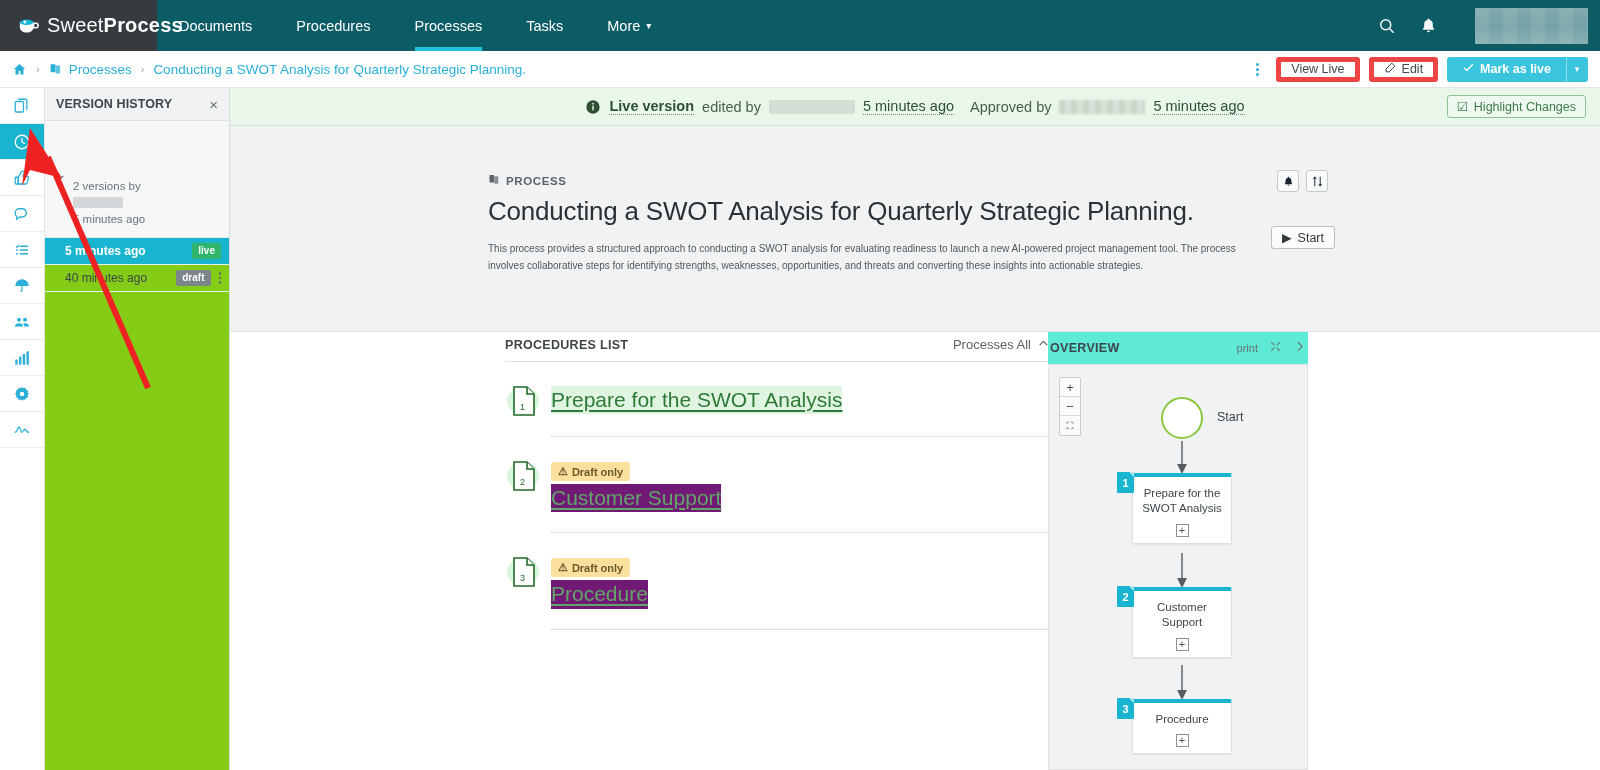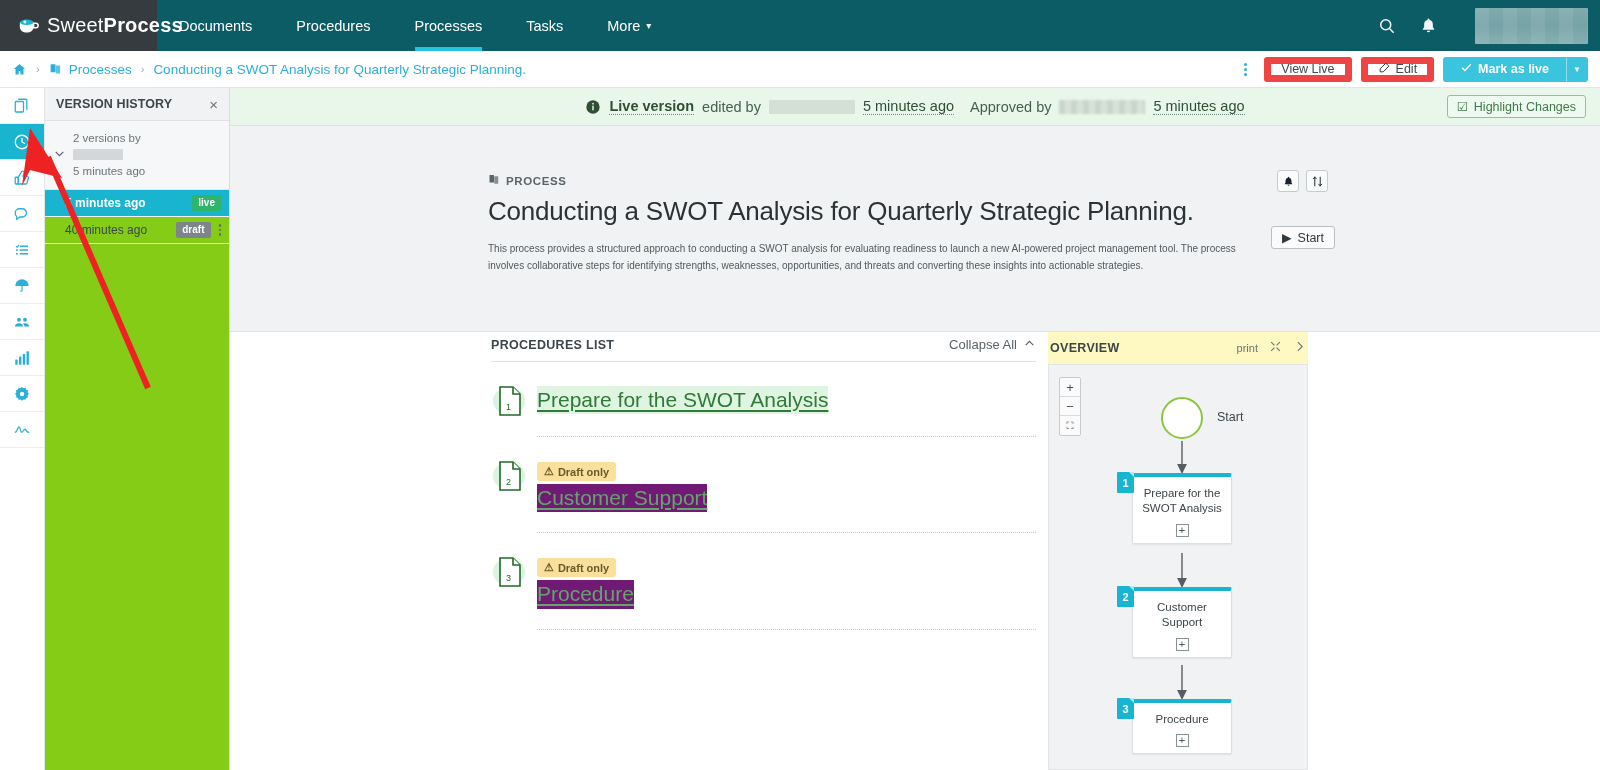--- a/index.html
+++ b/index.html
@@ -54,21 +54,21 @@
     background: #ffffff; border-bottom: 1px solid #e2e4e6;
     display: flex; align-items: center; padding-left: 12px;
   }
   .crumb { display: flex; align-items: center; gap: 7px; color: #2ab0d8; font-size: 13.5px; cursor: pointer; }
   .crumb-sep { color: #9aa3a8; font-size: 11px; margin: 0 9px; }
   .crumb-current { color: #2ab0d8; font-size: 13.5px; cursor: pointer; }
   .crumb-actions { margin-left: auto; display: flex; align-items: center; gap: 9px; padding-right: 12px; }
   .kebab { display: flex; flex-direction: column; gap: 2px; padding: 0 8px; cursor: pointer; }
   .kebab i { width: 3px; height: 3px; border-radius: 50%; background: #2ab0d8; display: block; }
   .btn {
-    height: 25px; border: 7px solid #ef4444; background: #fdfdfd; border-radius: 3px;
+    height: 25px; border: 5px solid #ef4444; background: #fdfdfd; border-radius: 3px;
     display: flex; align-items: center; gap: 5px; padding: 0 10px;
     font-size: 12.5px; color: #414a4f; cursor: pointer; white-space: nowrap;
   }
   .btn-primary {
     background: #3bc4dd; border-color: #3bc4dd; color: #ffffff; font-weight: bold;
     border-radius: 3px 0 0 3px;
   }
   .btn-split {
     background: #3bc4dd; border: 1px solid #3bc4dd; border-left: 1px solid rgba(255,255,255,.45);
     border-radius: 0 3px 3px 0; color: #fff; height: 25px; width: 22px;
@@ -96,21 +96,21 @@
     height: 33px; background: #f0f2f3; border-bottom: 1px solid #dfe2e4;
     display: flex; align-items: center; padding: 0 11px;
   }
   .vh-title { font-size: 12.5px; font-weight: bold; color: #3d464b; letter-spacing: .1px; }
   .vh-close { margin-left: auto; font-size: 15px; color: #6b7478; cursor: pointer; line-height: 1; }
   .vh-group {
     background: #f6f7f8; border-bottom: 1px solid #e4e7e9;
     display: flex; align-items: center; padding: 9px 10px 9px 8px; gap: 7px;
   }
   .vh-chev { color: #59636a; font-size: 13px; flex: none; cursor: pointer; }
-  .vh-group-text { font-size: 11.5px; color: #6b7478; line-height: 1.45; }
+  .vh-group-text { font-size: 11.5px; color: #6b7478; line-height: 1.45; margin-top: 48px; }
   .vh-redact {
     display: inline-block; width: 50px; height: 11px; background: #d3d7da;
     border-radius: 1px; vertical-align: -1px;
   }
   .vh-row {
     height: 27px; display: flex; align-items: center; padding: 0 8px 0 20px;
     font-size: 12px; color: #3d464b; cursor: pointer; border-bottom: 1px solid #eef0f1;
   }
   .vh-row.selected { background: #18b4d0; color: #ffffff; font-weight: bold; }
   .badge-live {
@@ -170,21 +170,21 @@
     border-radius: 3px; display: flex; align-items: center; justify-content: center; cursor: pointer;
   }
   .start-btn {
     position: absolute; right: 265px; top: 100px; height: 23px;
     border: 1px solid #b9bfc2; background: #fbfbfb; border-radius: 3px;
     display: flex; align-items: center; gap: 6px; padding: 0 10px;
     font-size: 12.5px; color: #31383c; cursor: pointer;
   }
 
   
-  .proclist { position: absolute; top: 332px; left: 491px; width: 545px; }
+  .proclist { position: absolute; top: 332px; left: 505px; width: 545px; }
   .pl-head {
     display: flex; align-items: center; height: 30px;
     border-bottom: 1px solid #dfe1e3; padding-bottom: 4px;
   }
   .pl-title { font-size: 12.5px; font-weight: bold; color: #3d464b; letter-spacing: .3px; }
   .pl-collapse {
     margin-left: auto; font-size: 13px; color: #59636a; display: flex; align-items: center; gap: 6px;
     cursor: pointer;
   }
   .pl-item { display: flex; gap: 14px; padding: 24px 0 0 6px; }
@@ -204,21 +204,21 @@
     display: inline-block; font-size: 21px; color: #2f7a36;
     text-decoration: underline; text-underline-offset: 3px; cursor: pointer;
     background: #dff5e2; line-height: 1.35;
   }
   .pl-link.muted { color: #63a468; background: #701a75; }
   .pl-rule { border-bottom: 1px dotted #c9cdd0; margin-top: 20px; margin-left: 46px; }
 
   
   .overview {
     position: absolute; top: 332px; left: 1048px; width: 260px; height: 438px;
-    background: #fef9c3;
+    background: #5eead4;
   }
   .ov-head { display: flex; align-items: center; height: 32px; padding: 0 2px; }
   .ov-title { font-size: 12.5px; font-weight: bold; color: #3d464b; letter-spacing: .3px; }
   .ov-actions { margin-left: auto; display: flex; align-items: center; gap: 11px; }
   .ov-print { font-size: 11px; color: #6b7478; cursor: pointer; }
   .ov-canvas {
     position: absolute; top: 32px; left: 0; width: 260px; height: 406px;
     background: #f1f2f3; border: 1px solid #e2e4e6; overflow: hidden;
   }
   .zoomctl {
@@ -511,21 +511,21 @@
   <div class="start-btn">
     <span>▶</span>
     <span>Start</span>
   </div>
 </div>
 
 <div class="proclist">
   <div class="pl-head">
     <span class="pl-title">PROCEDURES LIST</span>
     <span class="pl-collapse">
-      <span>Collapse All</span>
+      <span>Processes All</span>
       <span>
         <svg viewBox="0 0 24 24" width="13" height="13" fill="none" stroke="#59636a" stroke-width="2.2">
             <path d="M5 15l7-7 7 7"></path>
           </svg>
       </span>
     </span>
   </div>
 
   <div class="pl-item">
     <span class="doc-icon">

